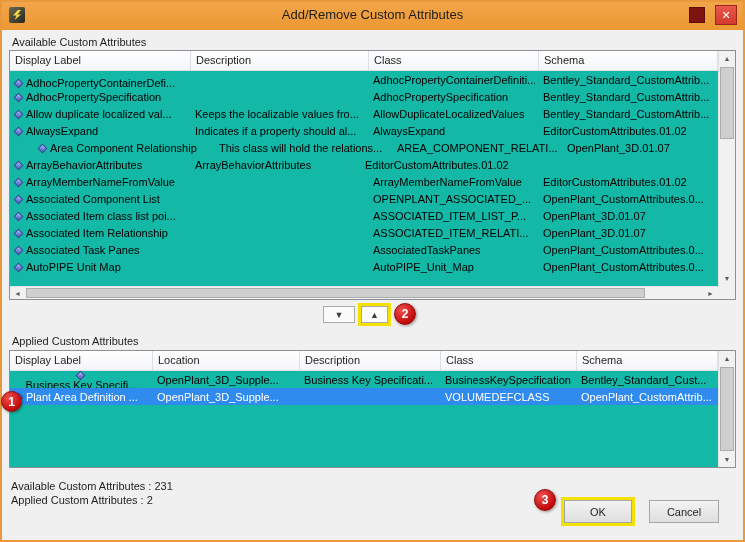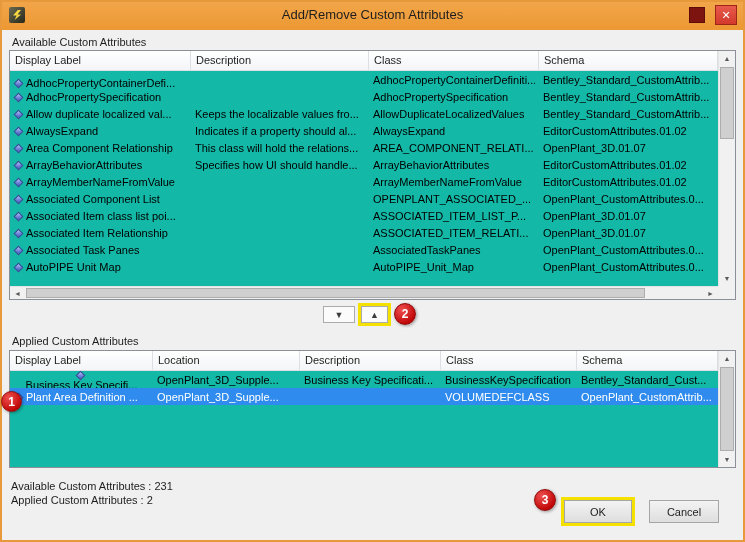--- a/index.html
+++ b/index.html
@@ -142,41 +142,38 @@
           <span class="celltext">Indicates if a property should al...</span>
         </div>
         <div class="tcell" style="width: 170px;">
           <span class="celltext">AlwaysExpand</span>
         </div>
         <div class="tcell" style="width: 179px;">
           <span class="celltext">EditorCustomAttributes.01.02</span>
         </div>
       </div>
       <div class="trow">
-        <div class="tcell" style="width: 181px;">
+        <div class="tcell" style="width: 181px; margin-left: 24px;">
           <span class="diamond"></span>
           <span class="celltext">Area Component Relationship</span>
         </div>
         <div class="tcell" style="width: 178px;">
           <span class="celltext">This class will hold the relations...</span>
         </div>
         <div class="tcell" style="width: 170px;">
           <span class="celltext">AREA_COMPONENT_RELATI...</span>
         </div>
         <div class="tcell" style="width: 179px;">
           <span class="celltext">OpenPlant_3D.01.07</span>
         </div>
       </div>
       <div class="trow">
         <div class="tcell" style="width: 181px;">
           <span class="diamond"></span>
           <span class="celltext">ArrayBehaviorAttributes</span>
-        </div>
-        <div class="tcell" style="width: 178px;">
-          <span class="celltext">Specifies how UI should handle...</span>
         </div>
         <div class="tcell" style="width: 170px;">
           <span class="celltext">ArrayBehaviorAttributes</span>
         </div>
         <div class="tcell" style="width: 179px;">
           <span class="celltext">EditorCustomAttributes.01.02</span>
         </div>
       </div>
       <div class="trow">
         <div class="tcell" style="width: 181px;">

